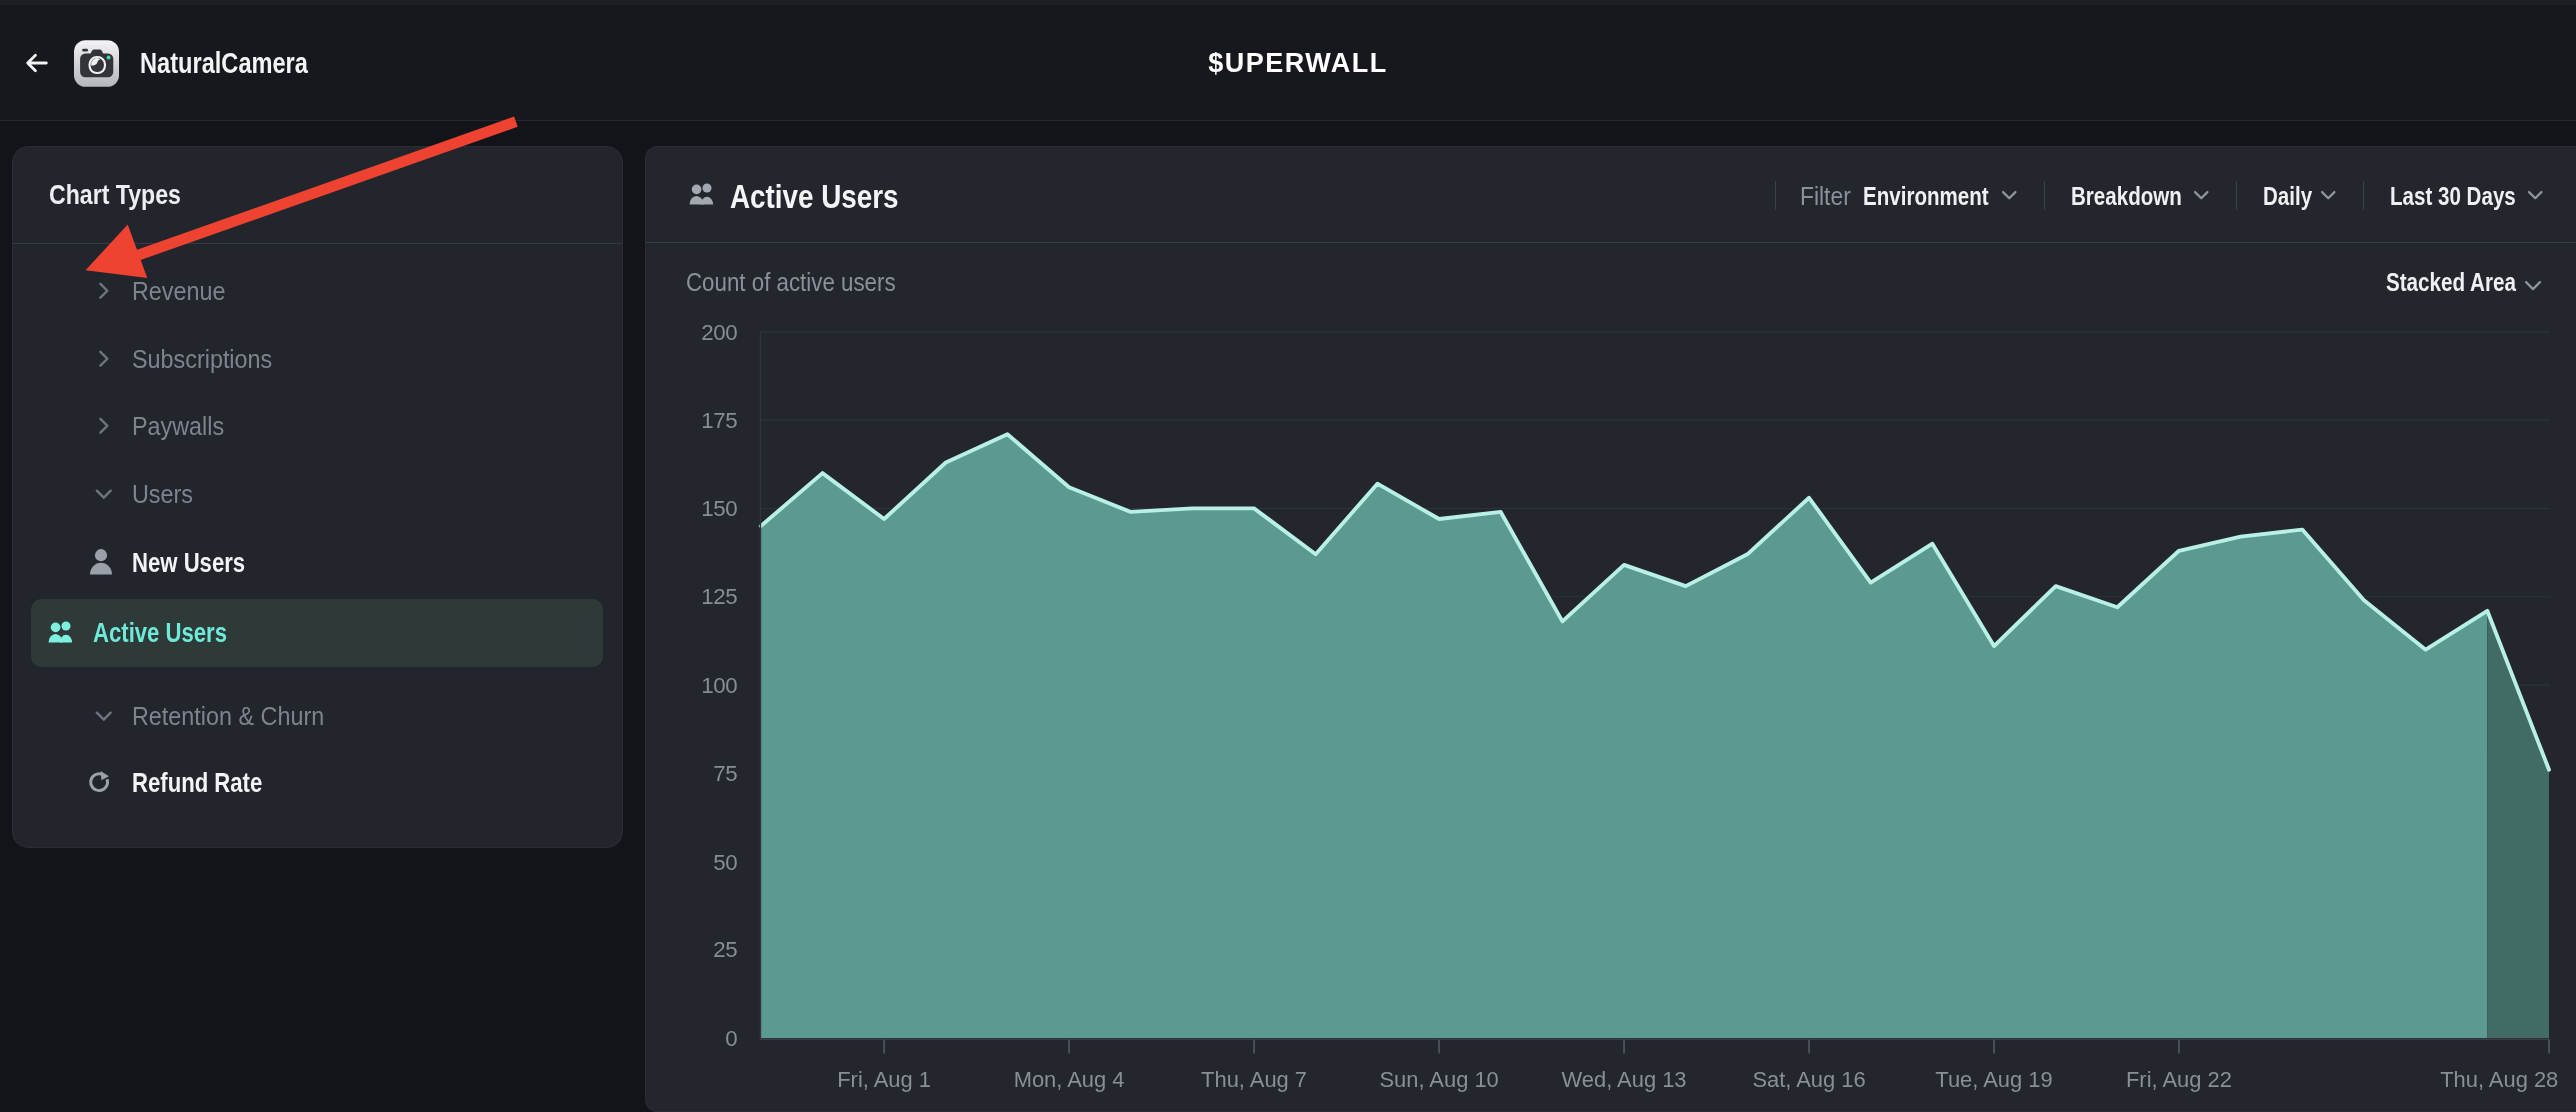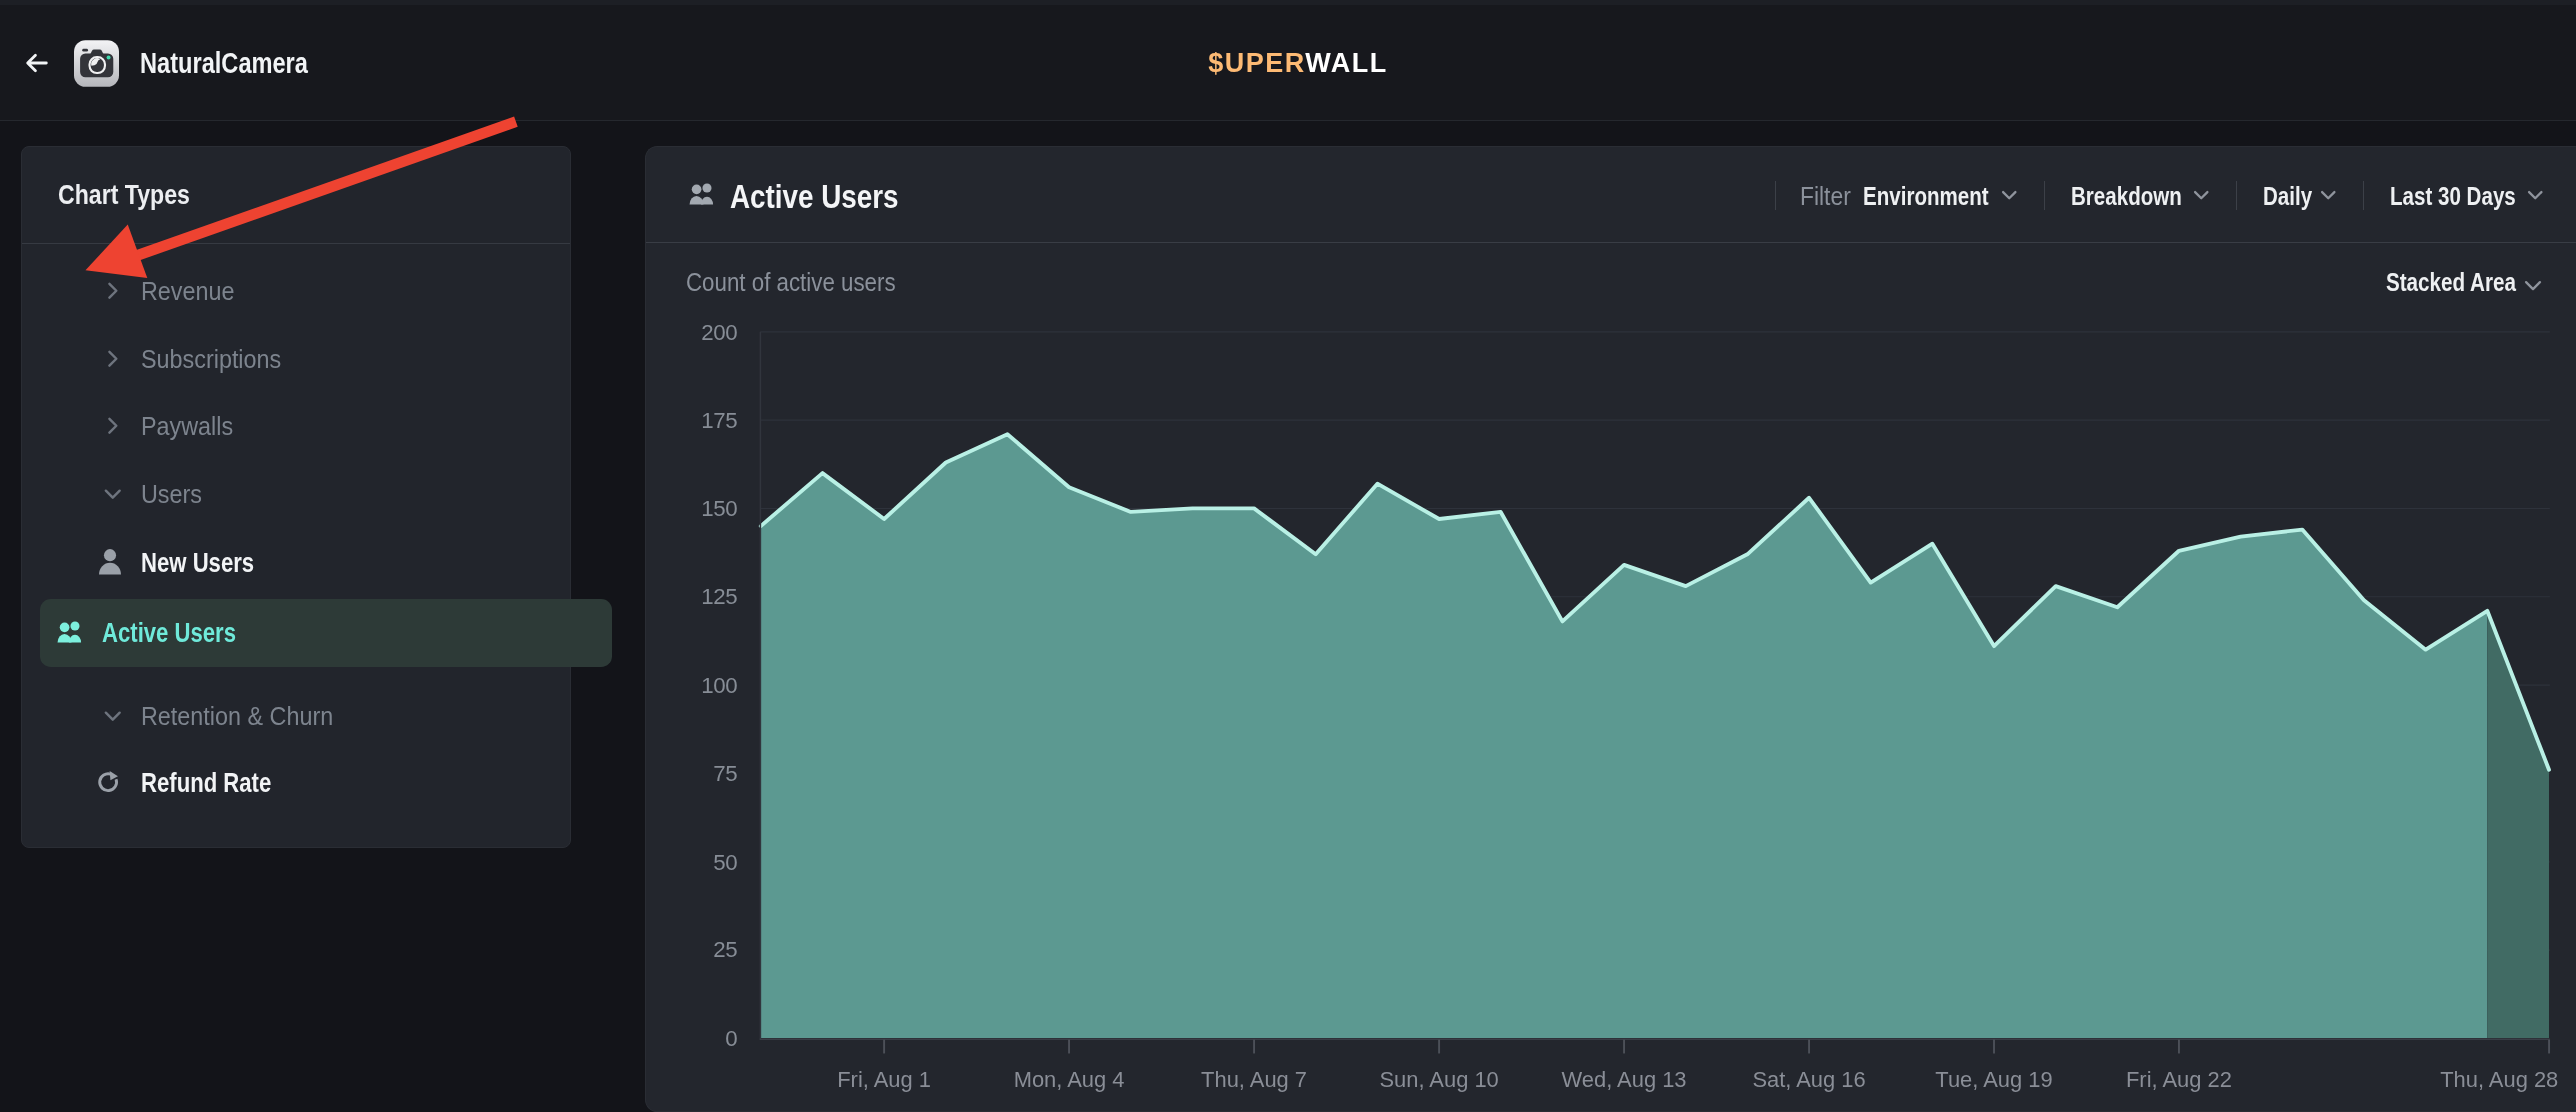--- a/index.html
+++ b/index.html
@@ -3,22 +3,22 @@
 <meta charset="utf-8">
 <style>
   * { margin:0; padding:0; box-sizing:border-box; }
   html,body { width:2576px; height:1113px; background:#131419; font-family:"Liberation Sans", sans-serif; overflow:hidden; }
   .abs { position:absolute; }
   #page { position:relative; width:2576px; height:1113px; }
   #topstrip { left:0; top:0; width:2576px; height:4.6px; background:#1d1f25; }
   #topbar { left:0; top:4.6px; width:2576px; height:116px; background:#17181d; border-bottom:1.5px solid #25282e; }
   #appname { left:140px; top:0; height:121px; line-height:127px; font-size:29px; font-weight:700; color:#f2f4f6; transform:scaleX(0.814); transform-origin:left center; }
   #logo { left:10px; top:0; width:2576px; height:121px; line-height:127px; text-align:center; font-size:27px; font-weight:800; letter-spacing:1.5px; color:#ffffff; }
-  #logo .t { color:#fdba74; }
-  #sidebar { left:21px; top:146px; width:550px; height:702px; background:#22252c; border-radius:8px; border:0.8px solid #2a2d34; }
+  #logo .t { color:#ffffff; }
+  #sidebar { left:12px; top:146px; width:611px; height:702px; background:#22252c; border-radius:16px; border:0.8px solid #2a2d34; }
   #sbheader { position:absolute; left:0; top:0; width:100%; height:97px; border-bottom:0.8px solid #363a42; }
   #sbheader .t { position:absolute; left:36px; top:0; height:97px; line-height:97px; font-size:27px; font-weight:600; color:#eceef1; transform:scaleX(0.856); transform-origin:left center; }
   .row { position:absolute; left:0; width:100%; height:68px;margin-left:40px; }
   .grouptext { position:absolute; left:79px; top:0; height:68px; line-height:68px; font-size:25.4px; font-weight:500; color:#7d848e; transform:scaleX(0.92); transform-origin:left center; }
   .leaftext { position:absolute; left:79px; top:0; height:68px; line-height:68px; font-size:28px; font-weight:600; color:#f2f4f6; transform:scaleX(0.79); transform-origin:left center; }
   #activerow { position:absolute; left:17.7px; top:452px; width:572px; height:68px; background:#2d3a37; border-radius:10.8px; }
   #activerow .leaftext { color:#6feada; left:62px; }
   .chev { position:absolute; left:42px; top:23px; }
   .icn { position:absolute; left:35px; top:20px; }
   #mainpanel { left:645px; top:146px; width:1931px; height:966px; background:#23262d; border-radius:12.3px 0 0 12.3px; border:0.8px solid #2a2d34; border-right:none; }

